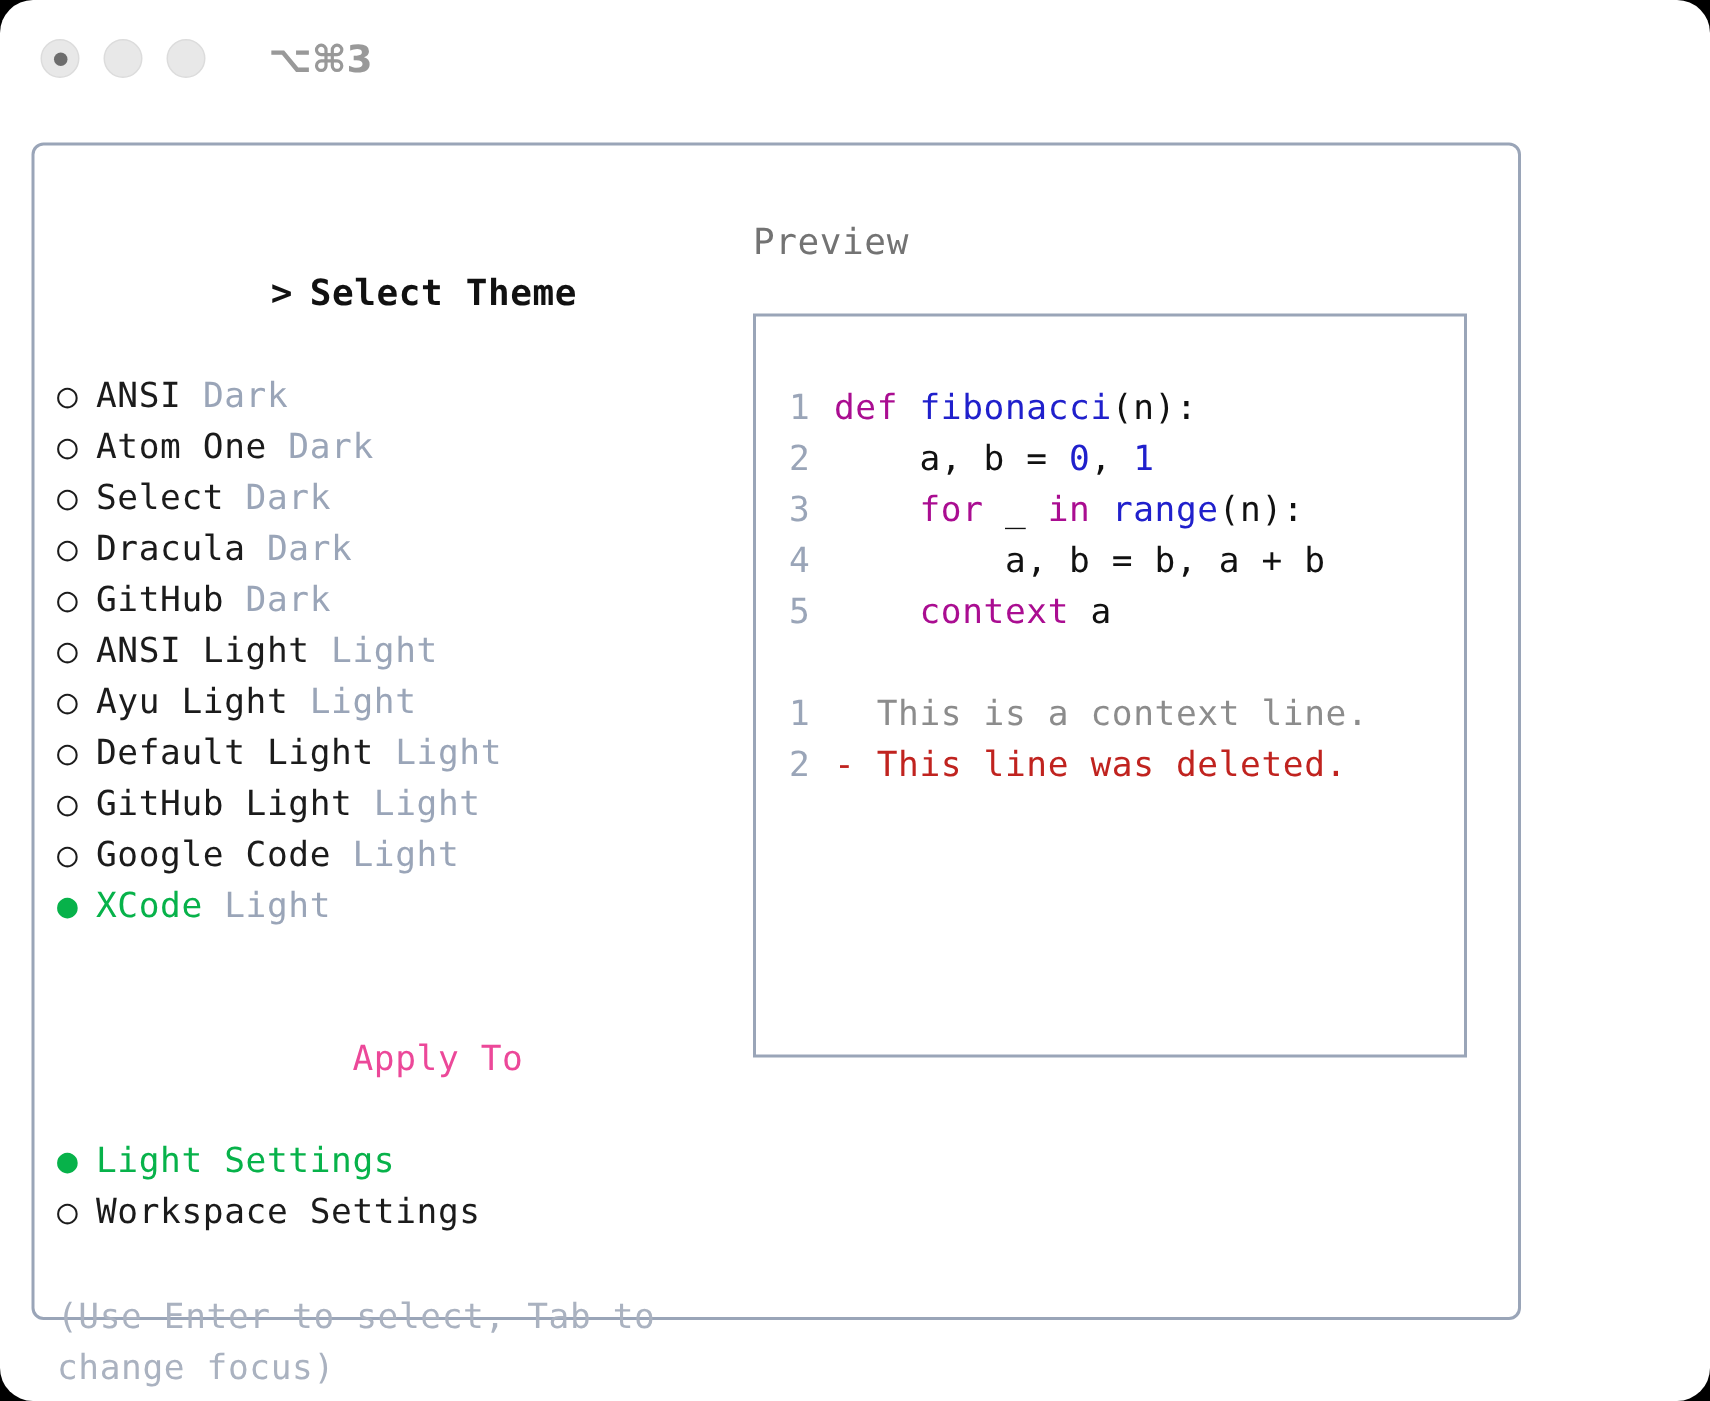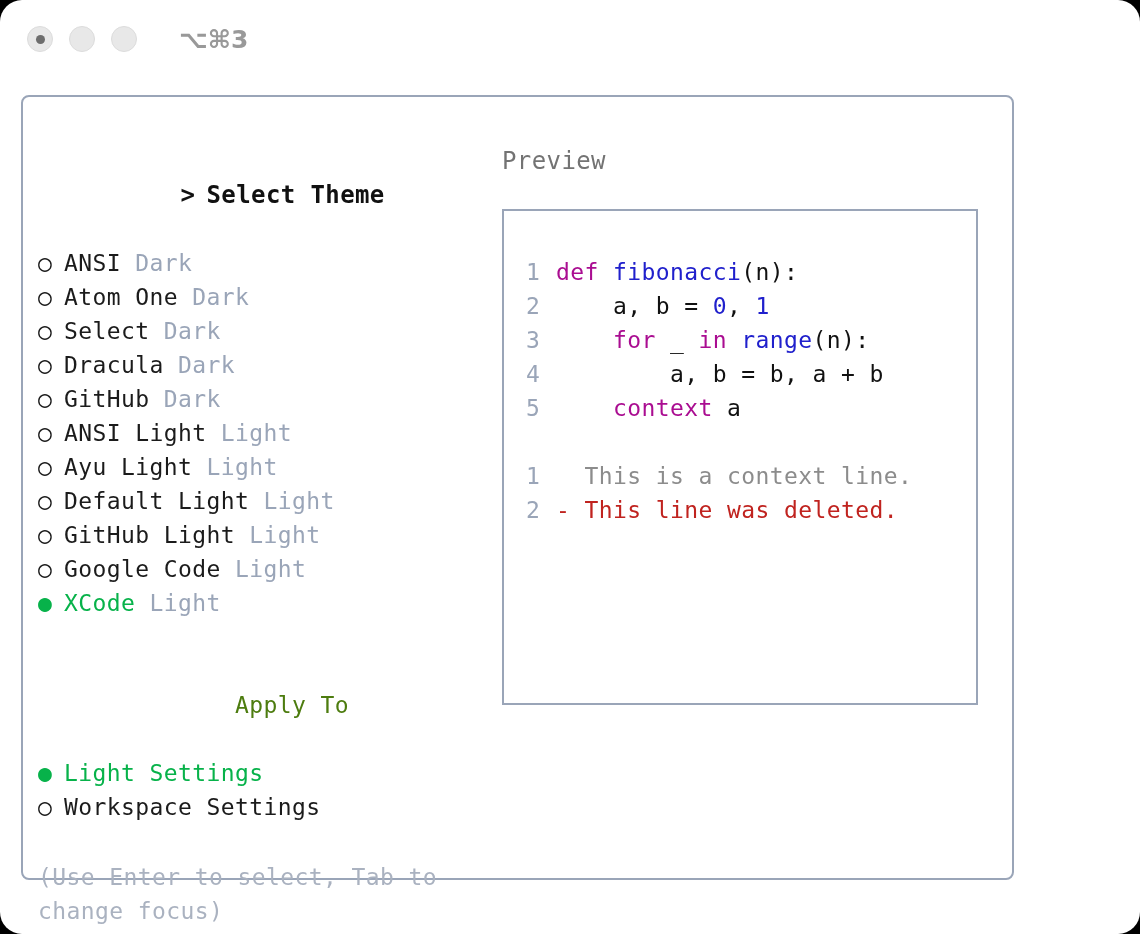--- a/index.html
+++ b/index.html
@@ -104,21 +104,21 @@
   }
   .marker.sel { color: #07b24a; }
   .marker.unsel { color: #1b1b1b; }
   .hdr {
     font-weight: bold;
     font-size: 24px;
     color: #111111;
   }
   .name-sel { color: #07b24a; }
   .variant { color: #9aa5b8; }
-  .section-label { color: #4d7c0f; text-align: right; }
+  .section-label { color: #ec4899; text-align: right; }
 
   #apply-block { margin-top: 34px; }
 
   #hint {
     margin-top: 36px;
     color: #aab2c0;
     font-size: 23px;
     line-height: 34px;
     width: 420px;
     letter-spacing: 0.4px;

